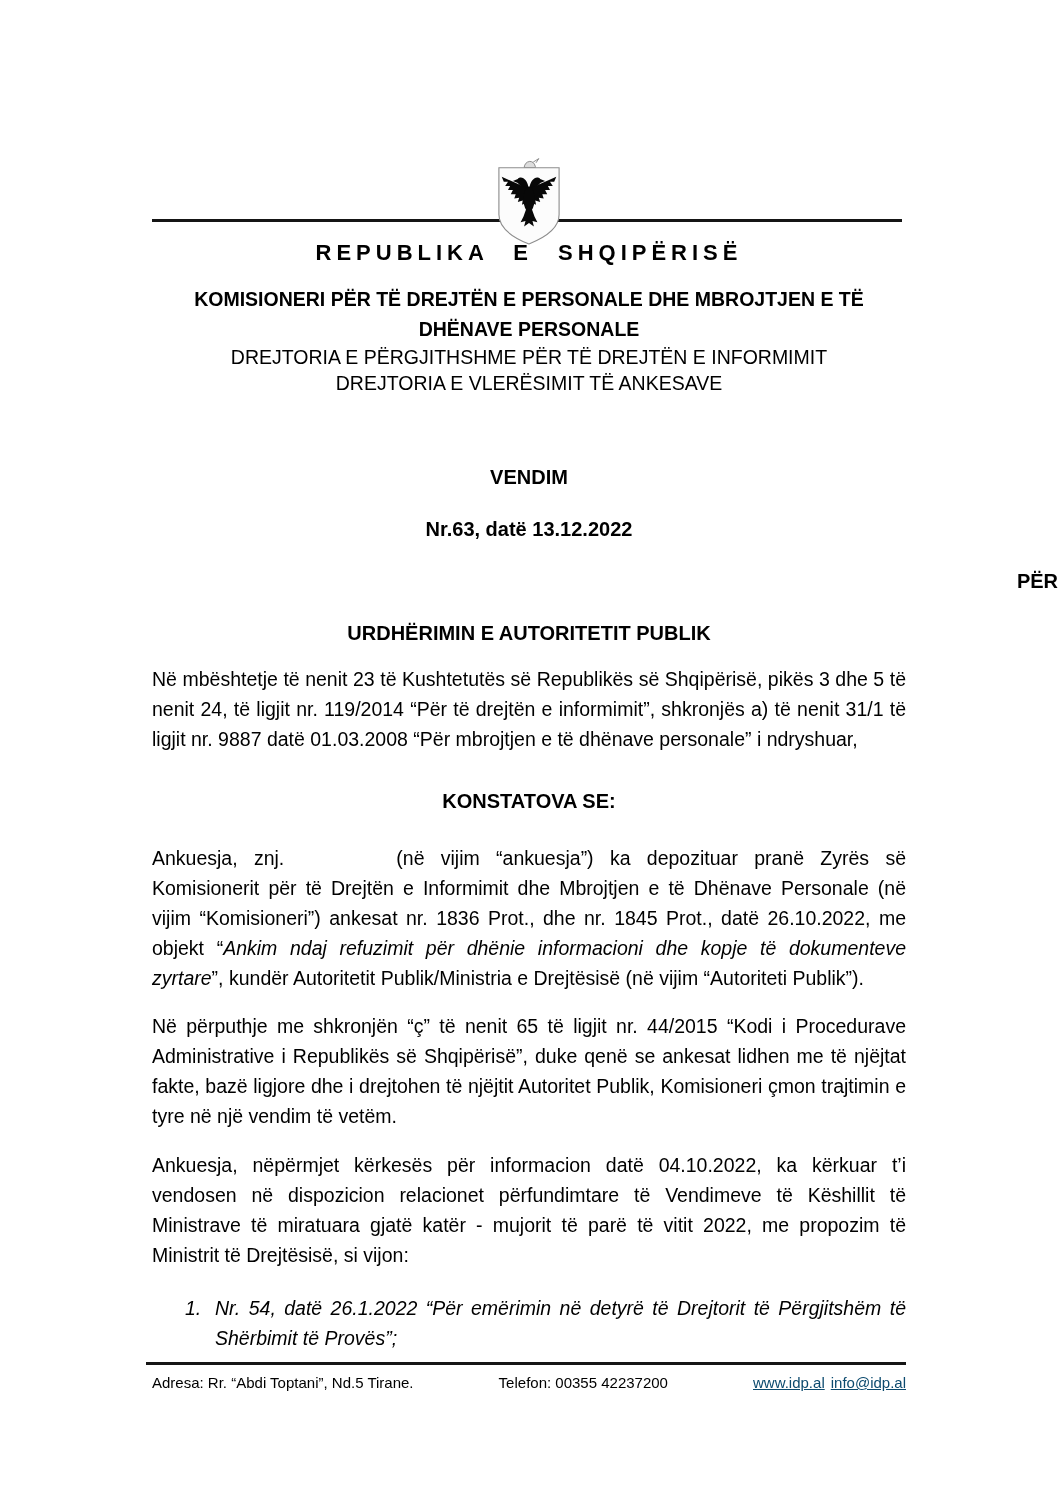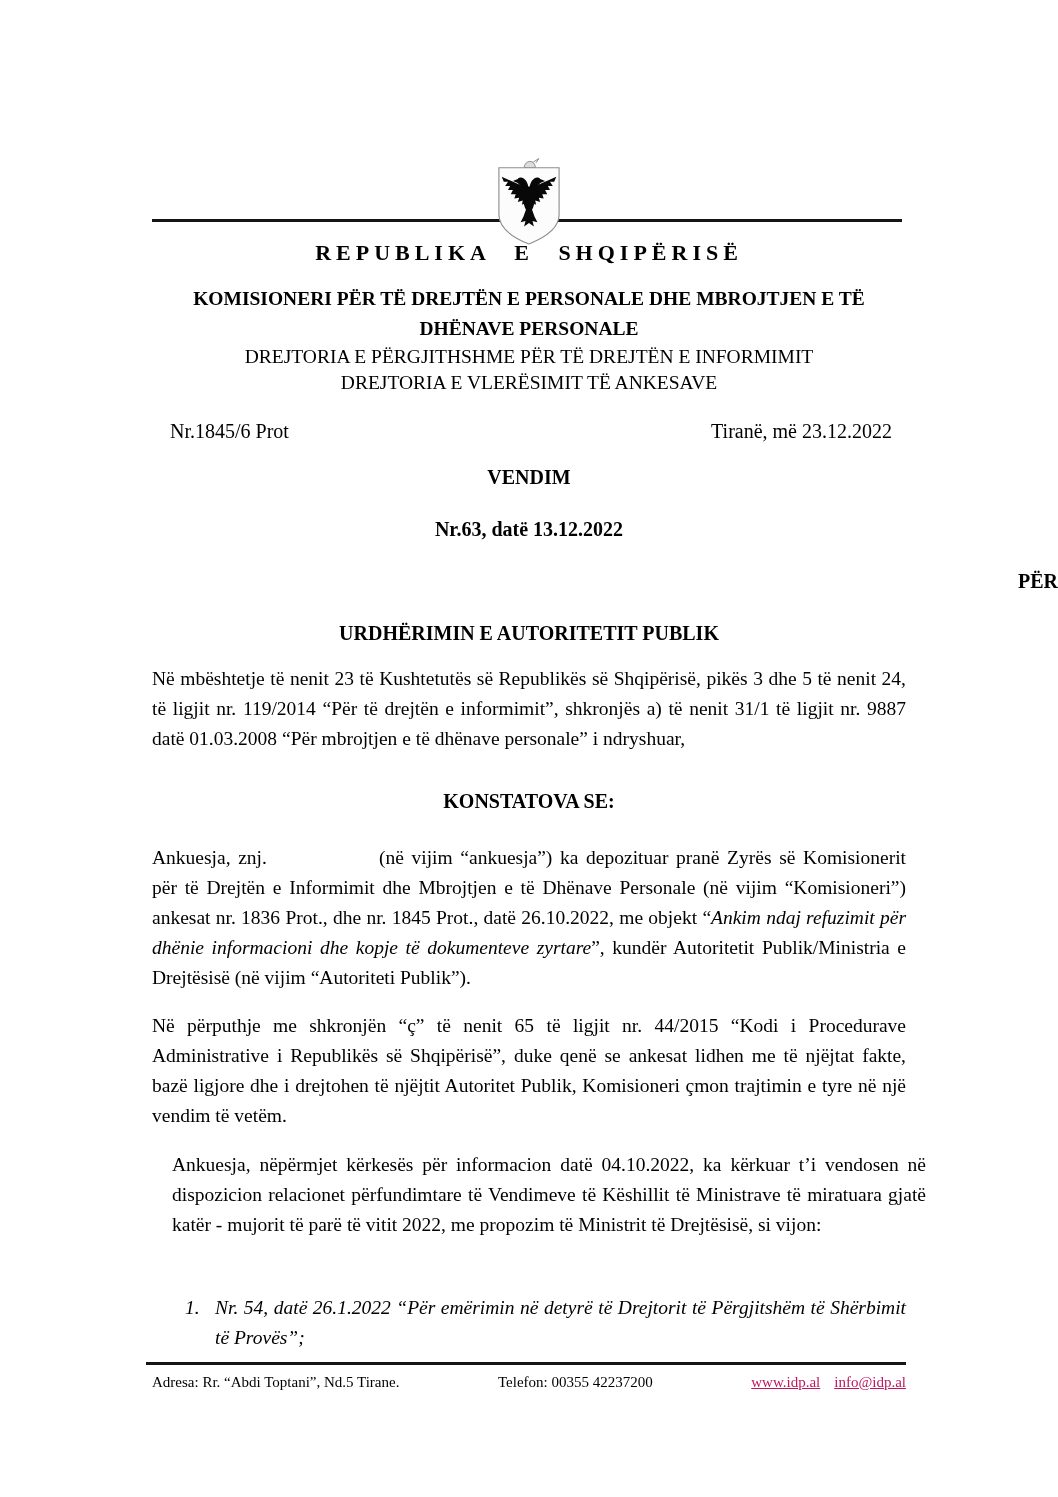--- a/index.html
+++ b/index.html
@@ -1,20 +1,20 @@
 <!DOCTYPE html>
 <html><head>
 <meta charset="utf-8">
 <style>
   * { margin:0; padding:0; box-sizing:border-box; }
   html,body { background:#ffffff; }
   .page {
     position:relative; width:1058px; height:1497px;
     background:#ffffff; color:#000;
-    font-family:Liberation Serif, serif;
+    font-family:Liberation Sans, sans-serif;
     overflow:hidden;
   }
   .center { position:absolute; left:0; width:1058px; text-align:center; }
   .rule { position:absolute; background:#151515; height:3px; }
   .rule-top { left:152px; top:219px; width:750px; }
   .rule-bottom { left:146px; top:1362px; width:760px; }
   .emblem { position:absolute; left:494px; top:156px; width:70px; height:92px; z-index:2; }
   .republic {
     top:240px; font-weight:bold; font-size:22px;
     letter-spacing:5px; word-spacing:14px;
@@ -36,36 +36,36 @@
   .h-per { top:570px;text-align:right; }
   .h-subject { top:622px; }
   .h-konstatova { top:790px; }
   .para {
     position:absolute; left:152px; width:754px;
     text-align:justify; font-size:19.5px; line-height:30px;
   }
   .p-legal { top:664px; }
   .p1 { top:843px; }
   .p2 { top:1011px; }
-  .p3 { top:1150px;margin-left:20px; }
+  .p3 { top:1150px; }
   .redact-gap { display:inline-block; width:112px; }
   .it { font-style:italic; }
   .list-item {
     position:absolute; left:185px; top:1293px; width:721px;
     display:flex; font-size:19.5px; line-height:30px; font-style:italic;
   }
   .list-num { flex:none; width:30px; }
   .list-text { flex:1; text-align:justify; }
   .footer-row {
     position:absolute; left:146px; top:1374px; width:760px;
     display:flex; justify-content:space-between; align-items:baseline;
     font-size:15px; padding-left:6px;
   }
-  .footer-links a { color:#be185d; text-decoration:underline; }
-  .footer-links a + a { margin-left:14px; }
+  .footer-links a { color:#0c4a6e; text-decoration:underline; }
+  .footer-links a + a { margin-left:6px; }
 </style>
 </head>
 <body>
 
 <div class="page">
 
   <div class="rule rule-top"></div>
 
   <div class="emblem">
     <svg viewBox="0 0 100 128" width="70" height="92" xmlns="http://www.w3.org/2000/svg">
@@ -89,24 +89,20 @@
     </svg>
   </div>
 
   <div class="center republic">REPUBLIKA E SHQIPËRISË</div>
 
   <div class="center inst inst1">KOMISIONERI PËR TË DREJTËN E PERSONALE DHE MBROJTJEN E TË</div>
   <div class="center inst inst2">DHËNAVE PERSONALE</div>
   <div class="center dir dir2">DREJTORIA E VLERËSIMIT TË ANKESAVE</div>
   <div class="center dir dir1">DREJTORIA E PËRGJITHSHME PËR TË DREJTËN E INFORMIMIT</div>
 
-  <div class="meta-row">
-    <span>Nr.1845/6 Prot</span>
-    <span>Tiranë, më 23.12.2022</span>
-  </div>
 
   <div class="center heading h-vendim">VENDIM</div>
   <div class="center heading h-nr">Nr.63, datë 13.12.2022</div>
   <div class="center heading h-per">PËR</div>
   <div class="center heading h-subject">URDHËRIMIN E AUTORITETIT PUBLIK</div>
 
   <div class="para p-legal">Në mbështetje të nenit 23 të Kushtetutës së Republikës së Shqipërisë, pikës 3 dhe 5 të nenit 24, të ligjit nr. 119/2014 “Për të drejtën e informimit”, shkronjës a) të nenit 31/1 të ligjit nr. 9887 datë 01.03.2008 “Për mbrojtjen e të dhënave personale” i ndryshuar,</div>
 
   <div class="center heading h-konstatova">KONSTATOVA SE:</div>
 

